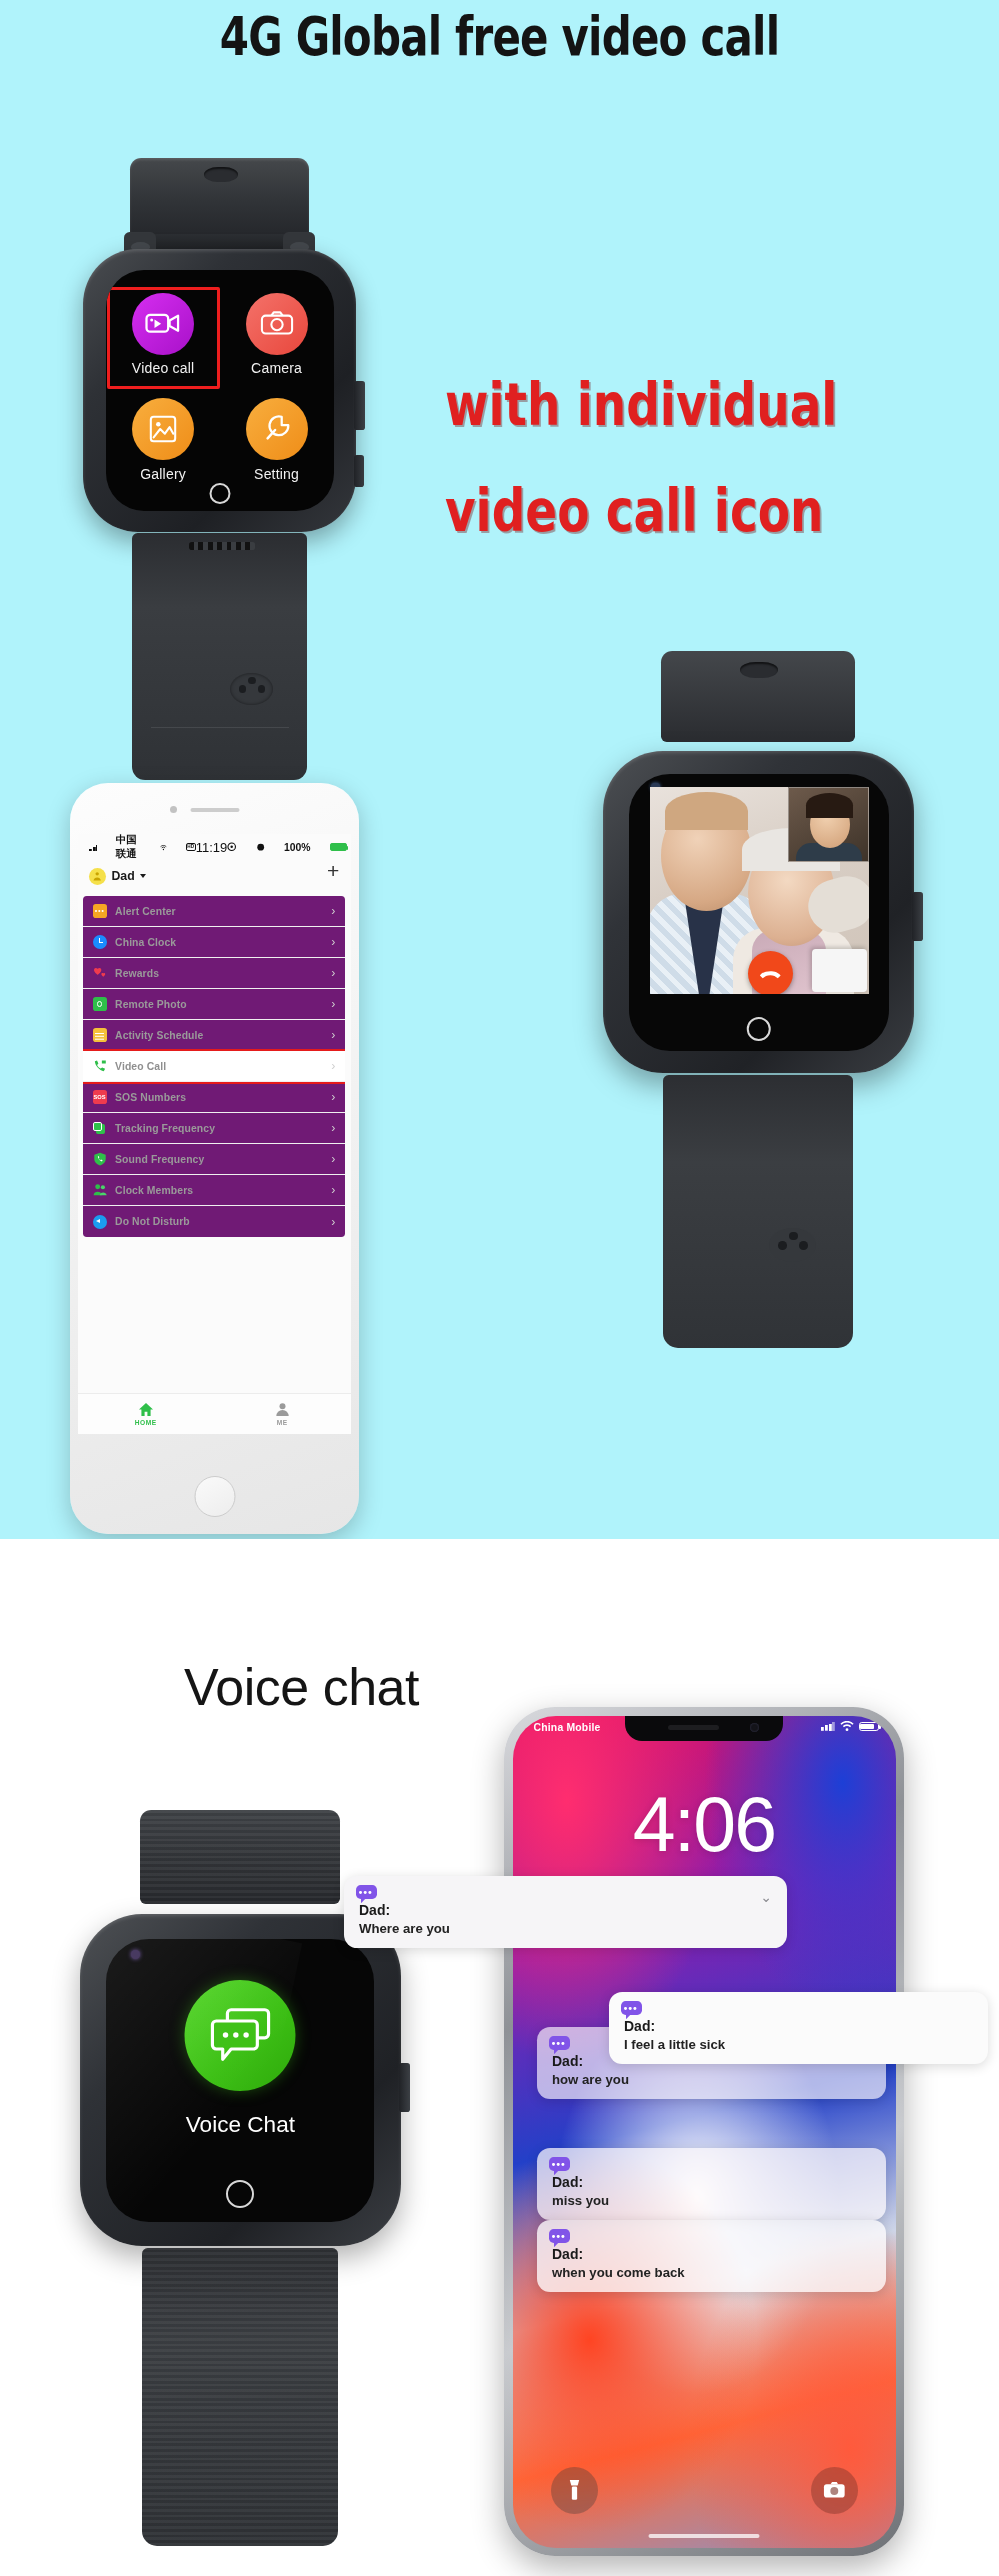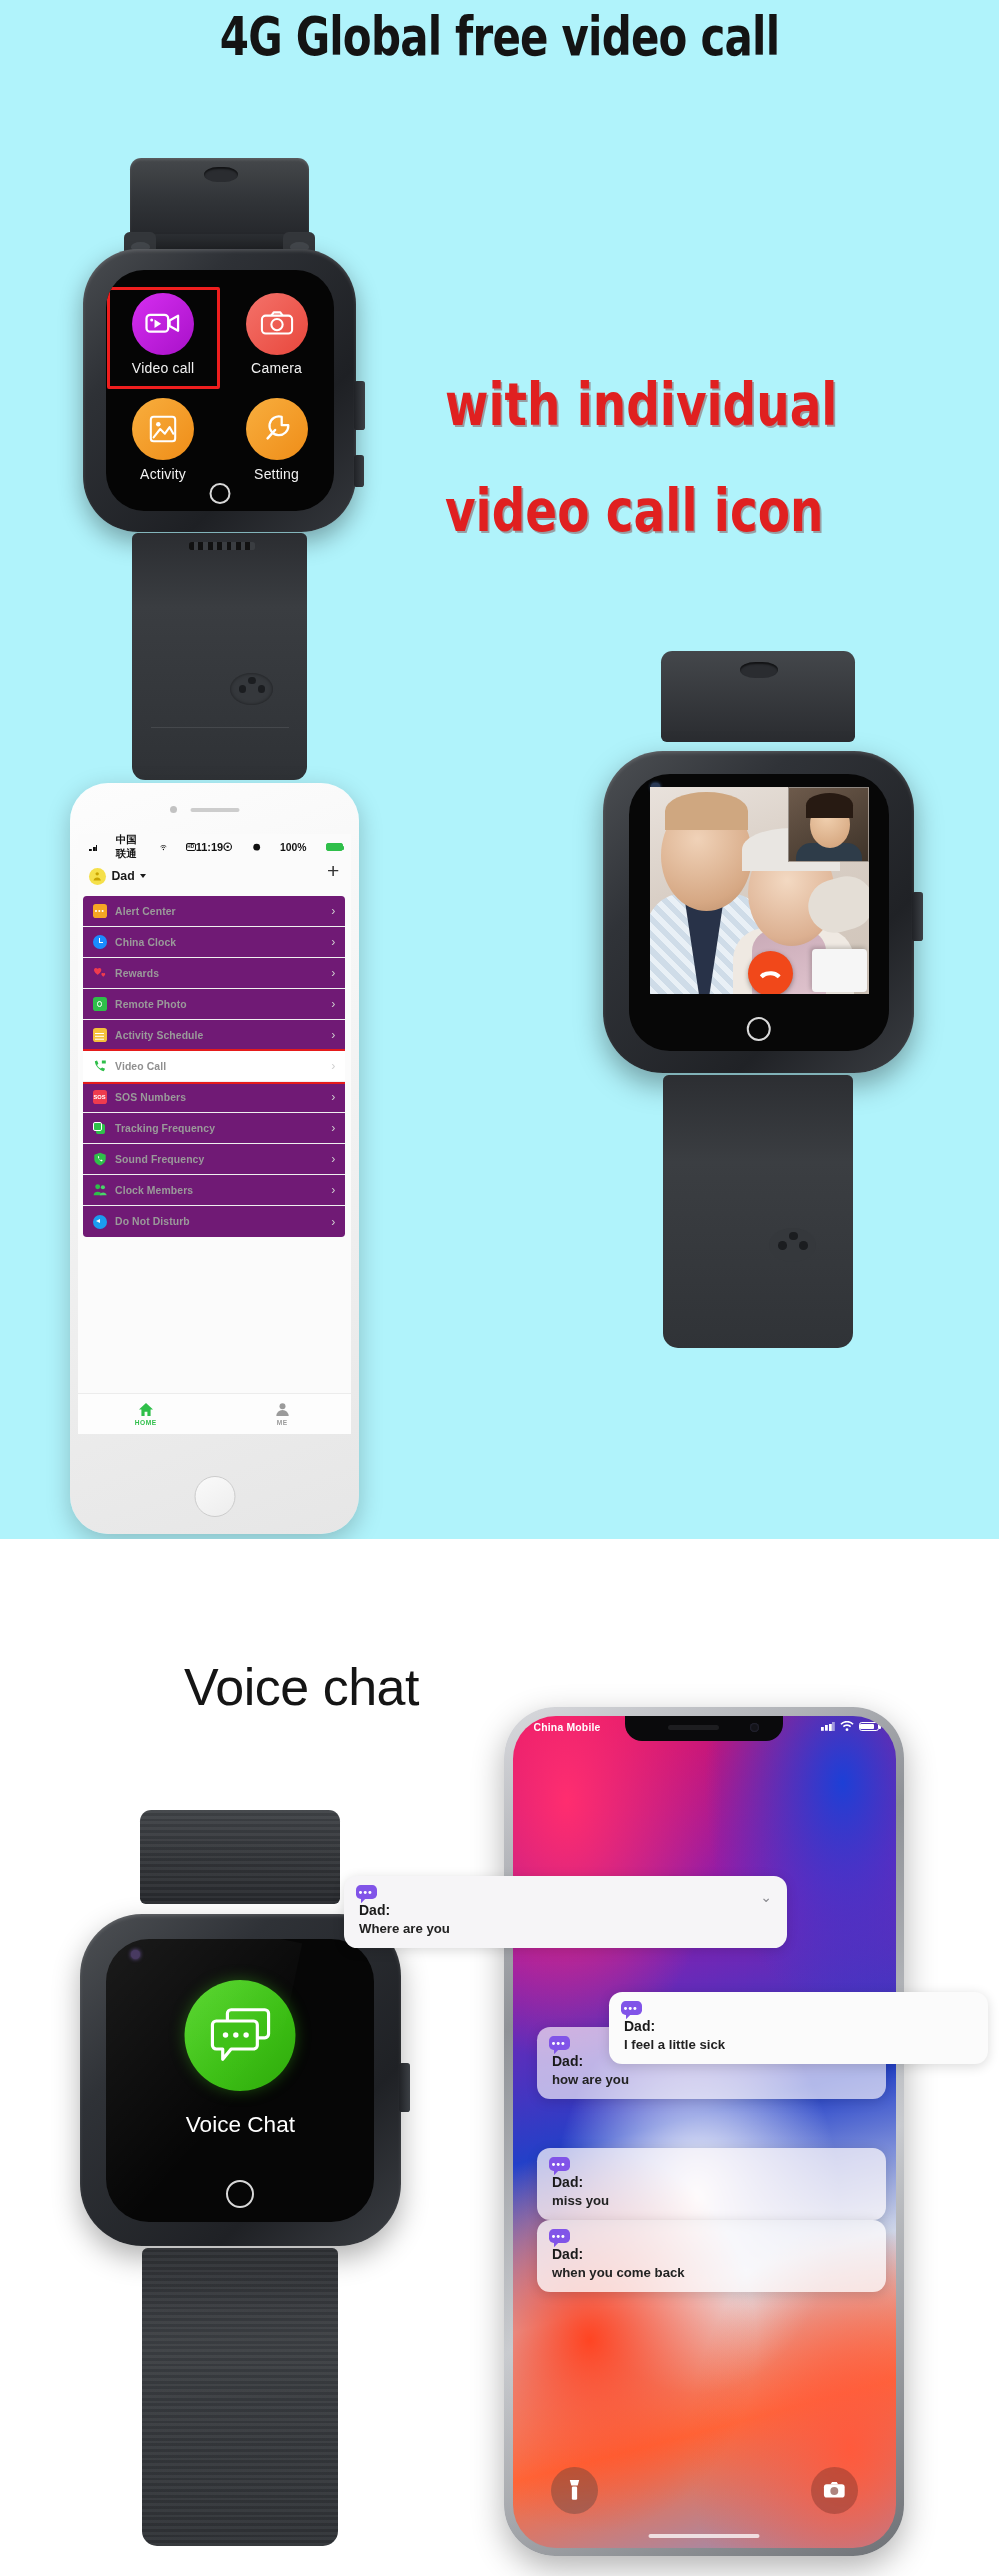--- a/index.html
+++ b/index.html
@@ -209,21 +209,21 @@
   .p1-speaker{position:absolute;left:50%;top:24.5px;transform:translateX(-50%);width:49px;height:4.7px;border-radius:2.8px;background:#cdcdcd;}
   .p1-cam{position:absolute;left:calc(50% - 45px);top:22.6px;width:7.5px;height:7.5px;border-radius:50%;background:#c2c2c2;}
   .p1-screen{
     position:absolute;left:7.5px;top:51px;width:273px;height:600px;background:#fbfbfb;overflow:hidden;
   }
   .statusbar{
     height:26.4px;display:flex;align-items:center;justify-content:space-between;
     padding:0 11.3px;font-size:10.4px;font-weight:bold;color:#111;
   }
   .sb-l,.sb-r{display:flex;align-items:center;gap:19px;}
-  .sb-c{font-size:11px;font-weight:bold;}
+  .sb-c{font-size:13px;font-weight:normal;}
   .bars{display:inline-block;width:13.2px;height:8.5px;
     background:
       linear-gradient(#111,#111) 0 100%/2.8px 2.8px no-repeat,
       linear-gradient(#111,#111) 3.8px 100%/2.8px 4.7px no-repeat,
       linear-gradient(#111,#111) 7.5px 100%/2.8px 6.6px no-repeat,
       linear-gradient(#111,#111) 11.3px 100%/1.9px 8.5px no-repeat;}
   .battery{width:17px;height:8.5px;border:1.2px solid #2fbf4a;border-radius:1.9px;position:relative;background:#2fbf4a;}
   .battery:after{content:"";position:absolute;right:-2.8px;top:1.9px;width:1.9px;height:3.8px;background:#2fbf4a;border-radius:0 0.9px 0.9px 0;}
   .p1-header{
     height:32px;display:flex;justify-content:space-between;padding:0 11.3px;background:#fbfbfb;
@@ -408,21 +408,21 @@
           </div>
 
           <div class="app a3">
             <div class="circ" style="background:linear-gradient(135deg,#f8ae3e,#ef8d18)">
               <svg width="30" height="30" viewBox="0 0 32 32">
                 <rect x="3" y="3" width="26" height="26" rx="3" fill="none" stroke="#fff" stroke-width="2.2"></rect>
                 <circle cx="11" cy="11" r="2.4" fill="#fff"></circle>
                 <path d="M6 25 L13 16 L18 21 L23 14 L27 21" fill="none" stroke="#fff" stroke-width="2.2" stroke-linejoin="round" stroke-linecap="round"></path>
               </svg>
             </div>
-            <div class="lbl">Activity</div>
+            <div class="lbl">Gallery</div>
           </div>
 
           <div class="app a4">
             <div class="circ" style="background:linear-gradient(135deg,#f8ae3e,#ef8d18)">
               <svg width="32" height="32" viewBox="0 0 34 34">
                 <path d="M22 4 a10 10 0 1 0 7 9 l-7 0 l0 -5 z" fill="none" stroke="#fff" stroke-width="2.4" stroke-linejoin="round"></path>
                 <path d="M15 18 L7 27" fill="none" stroke="#fff" stroke-width="2.6" stroke-linecap="round"></path>
               </svg>
             </div>
             <div class="lbl">Setting</div>
@@ -708,20 +708,21 @@
       <svg width="14" height="10.4" viewBox="0 0 15 11">
         <path d="M1 3.4 A9 9 0 0 1 14 3.4" fill="none" stroke="#fff" stroke-width="1.7"></path>
         <path d="M3.6 6 A5.4 5.4 0 0 1 11.4 6" fill="none" stroke="#fff" stroke-width="1.7"></path>
         <circle cx="7.5" cy="9.2" r="1.5" fill="#fff"></circle>
       </svg>
       <span class="battery-w">
           <i></i>
         </span>
     </div>
 
+    <div class="px-time">4:06</div>
     <div class="px-date">Tuesday</div>
 
     <div class="px-bottom">
       <div class="shortcut sl">
         <svg width="17" height="22.6" viewBox="0 0 18 24">
           <path d="M4 1 h10 l-1.6 6 h-6.8 z" fill="#fff"></path>
           <rect x="6.2" y="8" width="5.6" height="14" rx="1.4" fill="#fff"></rect>
         </svg>
       </div>
       <div class="shortcut sr" style="background:rgba(120,50,40,.42)">

